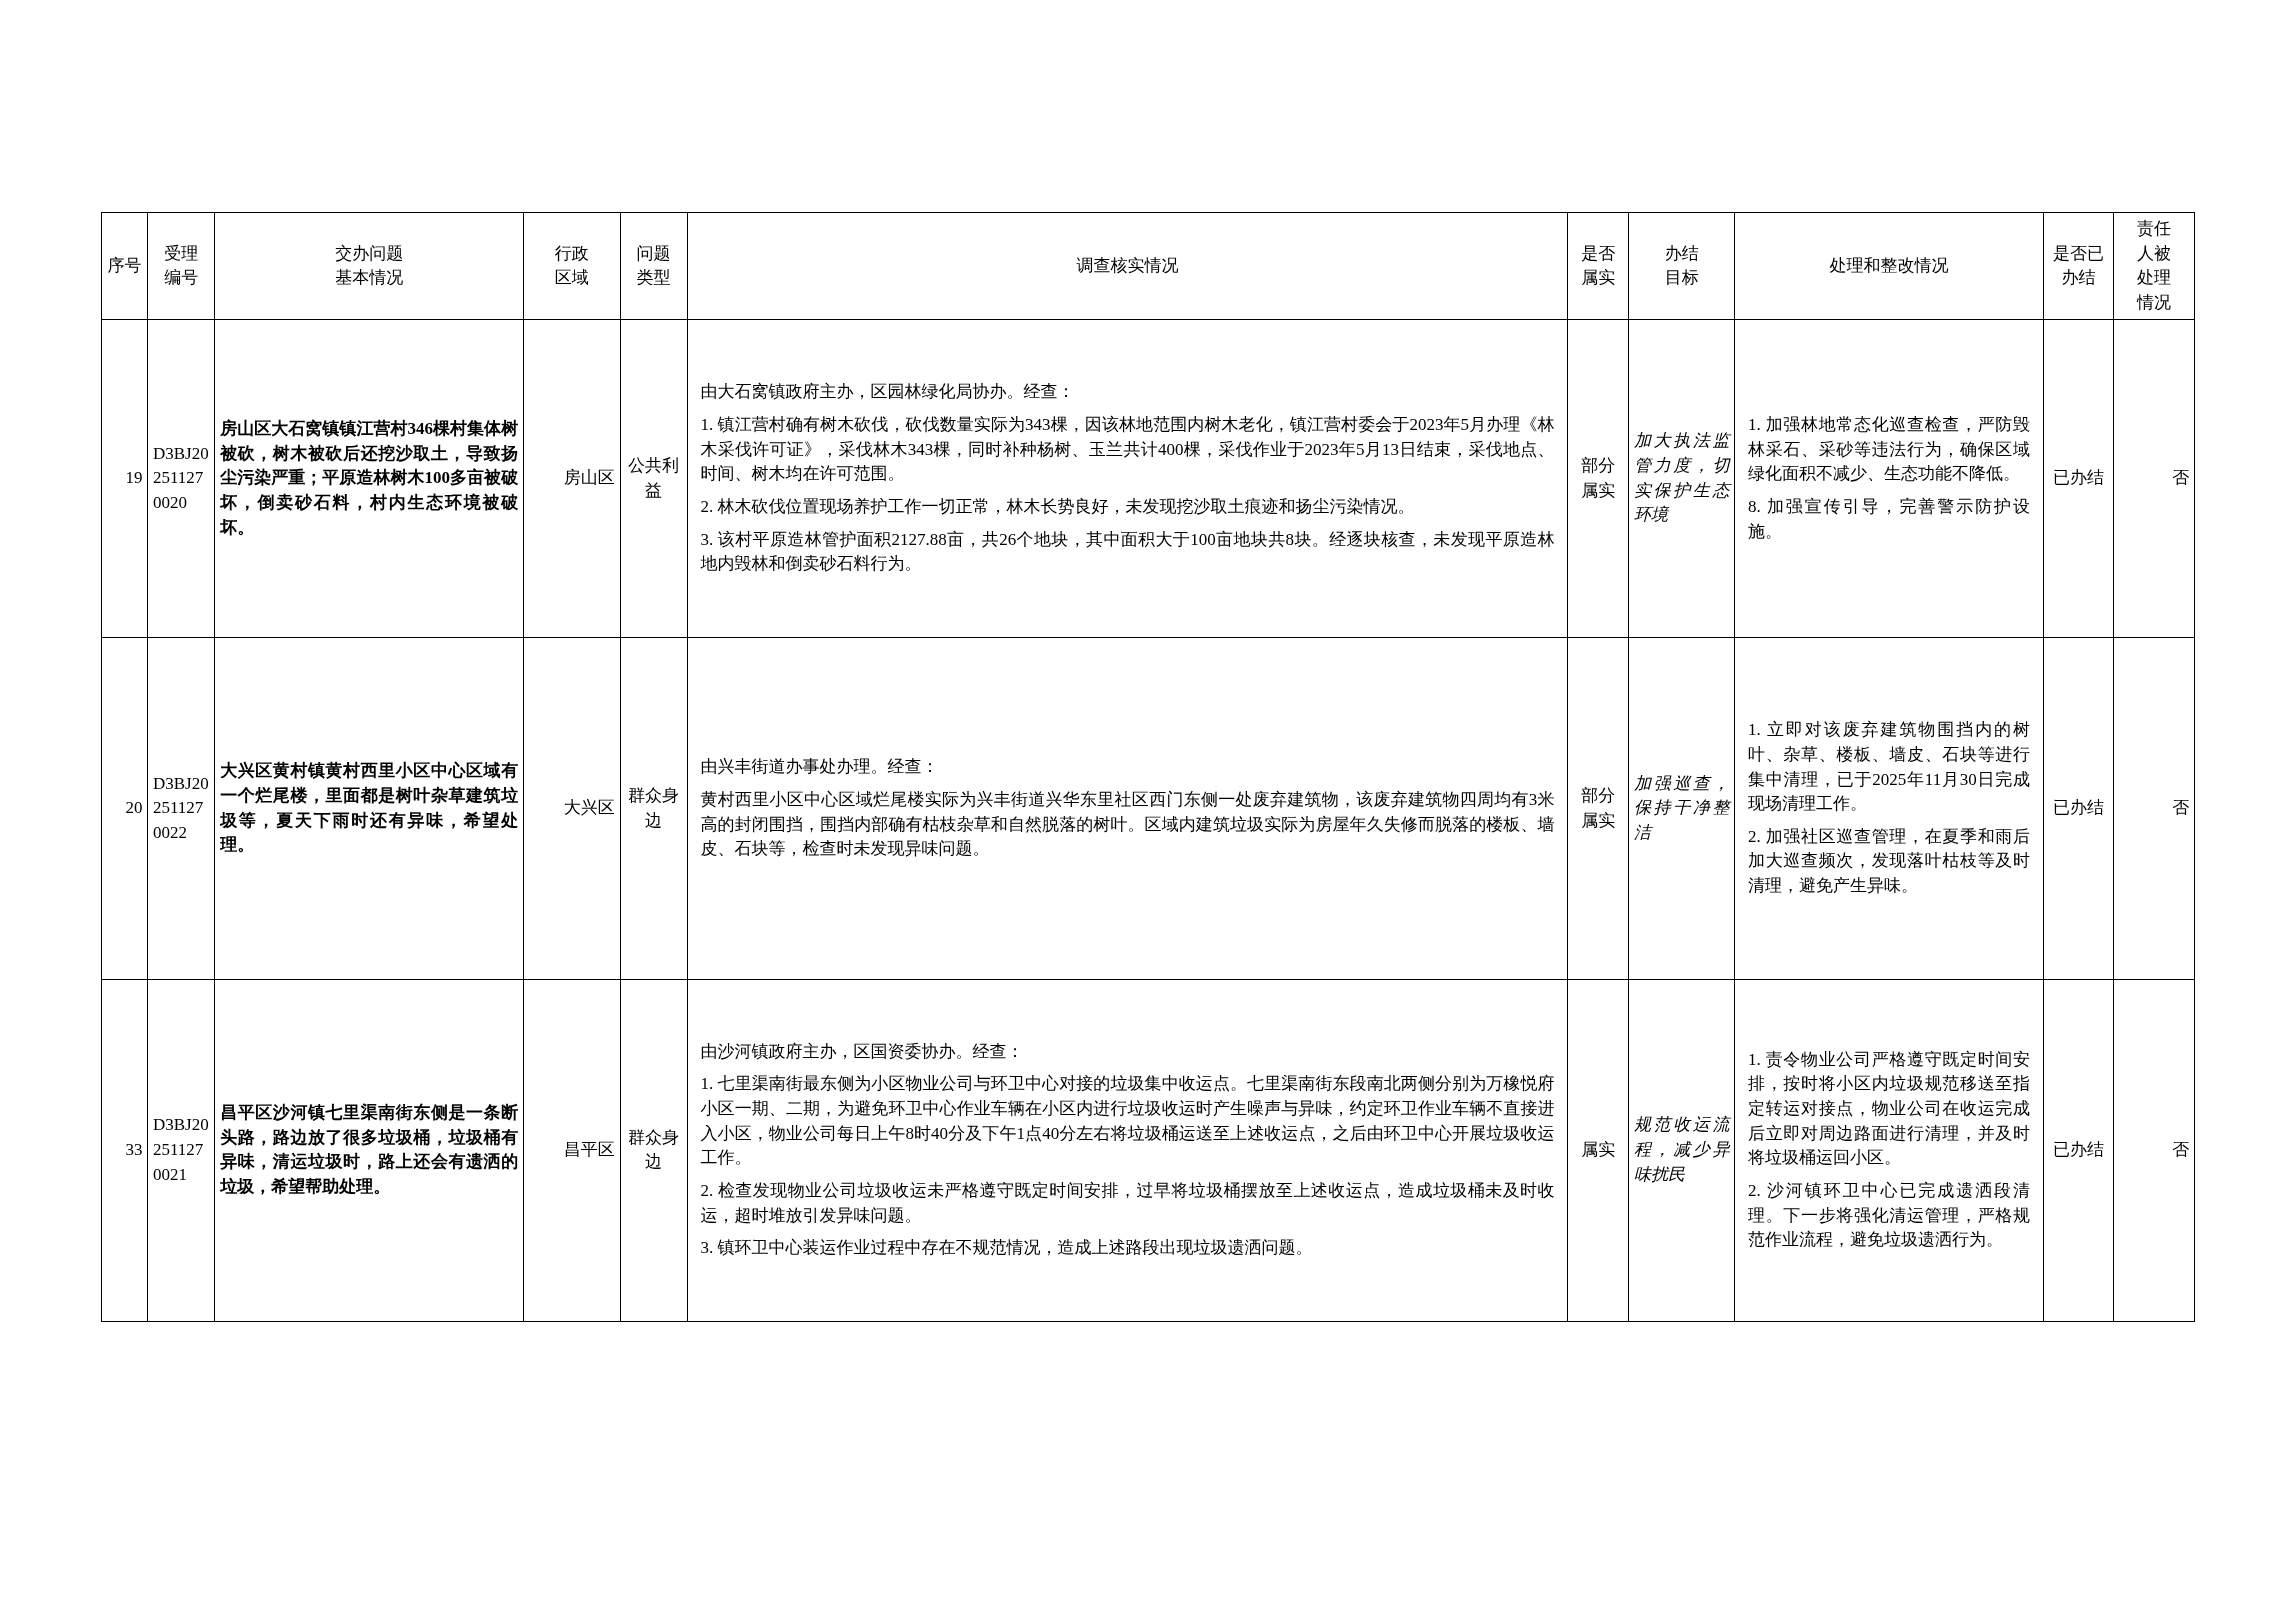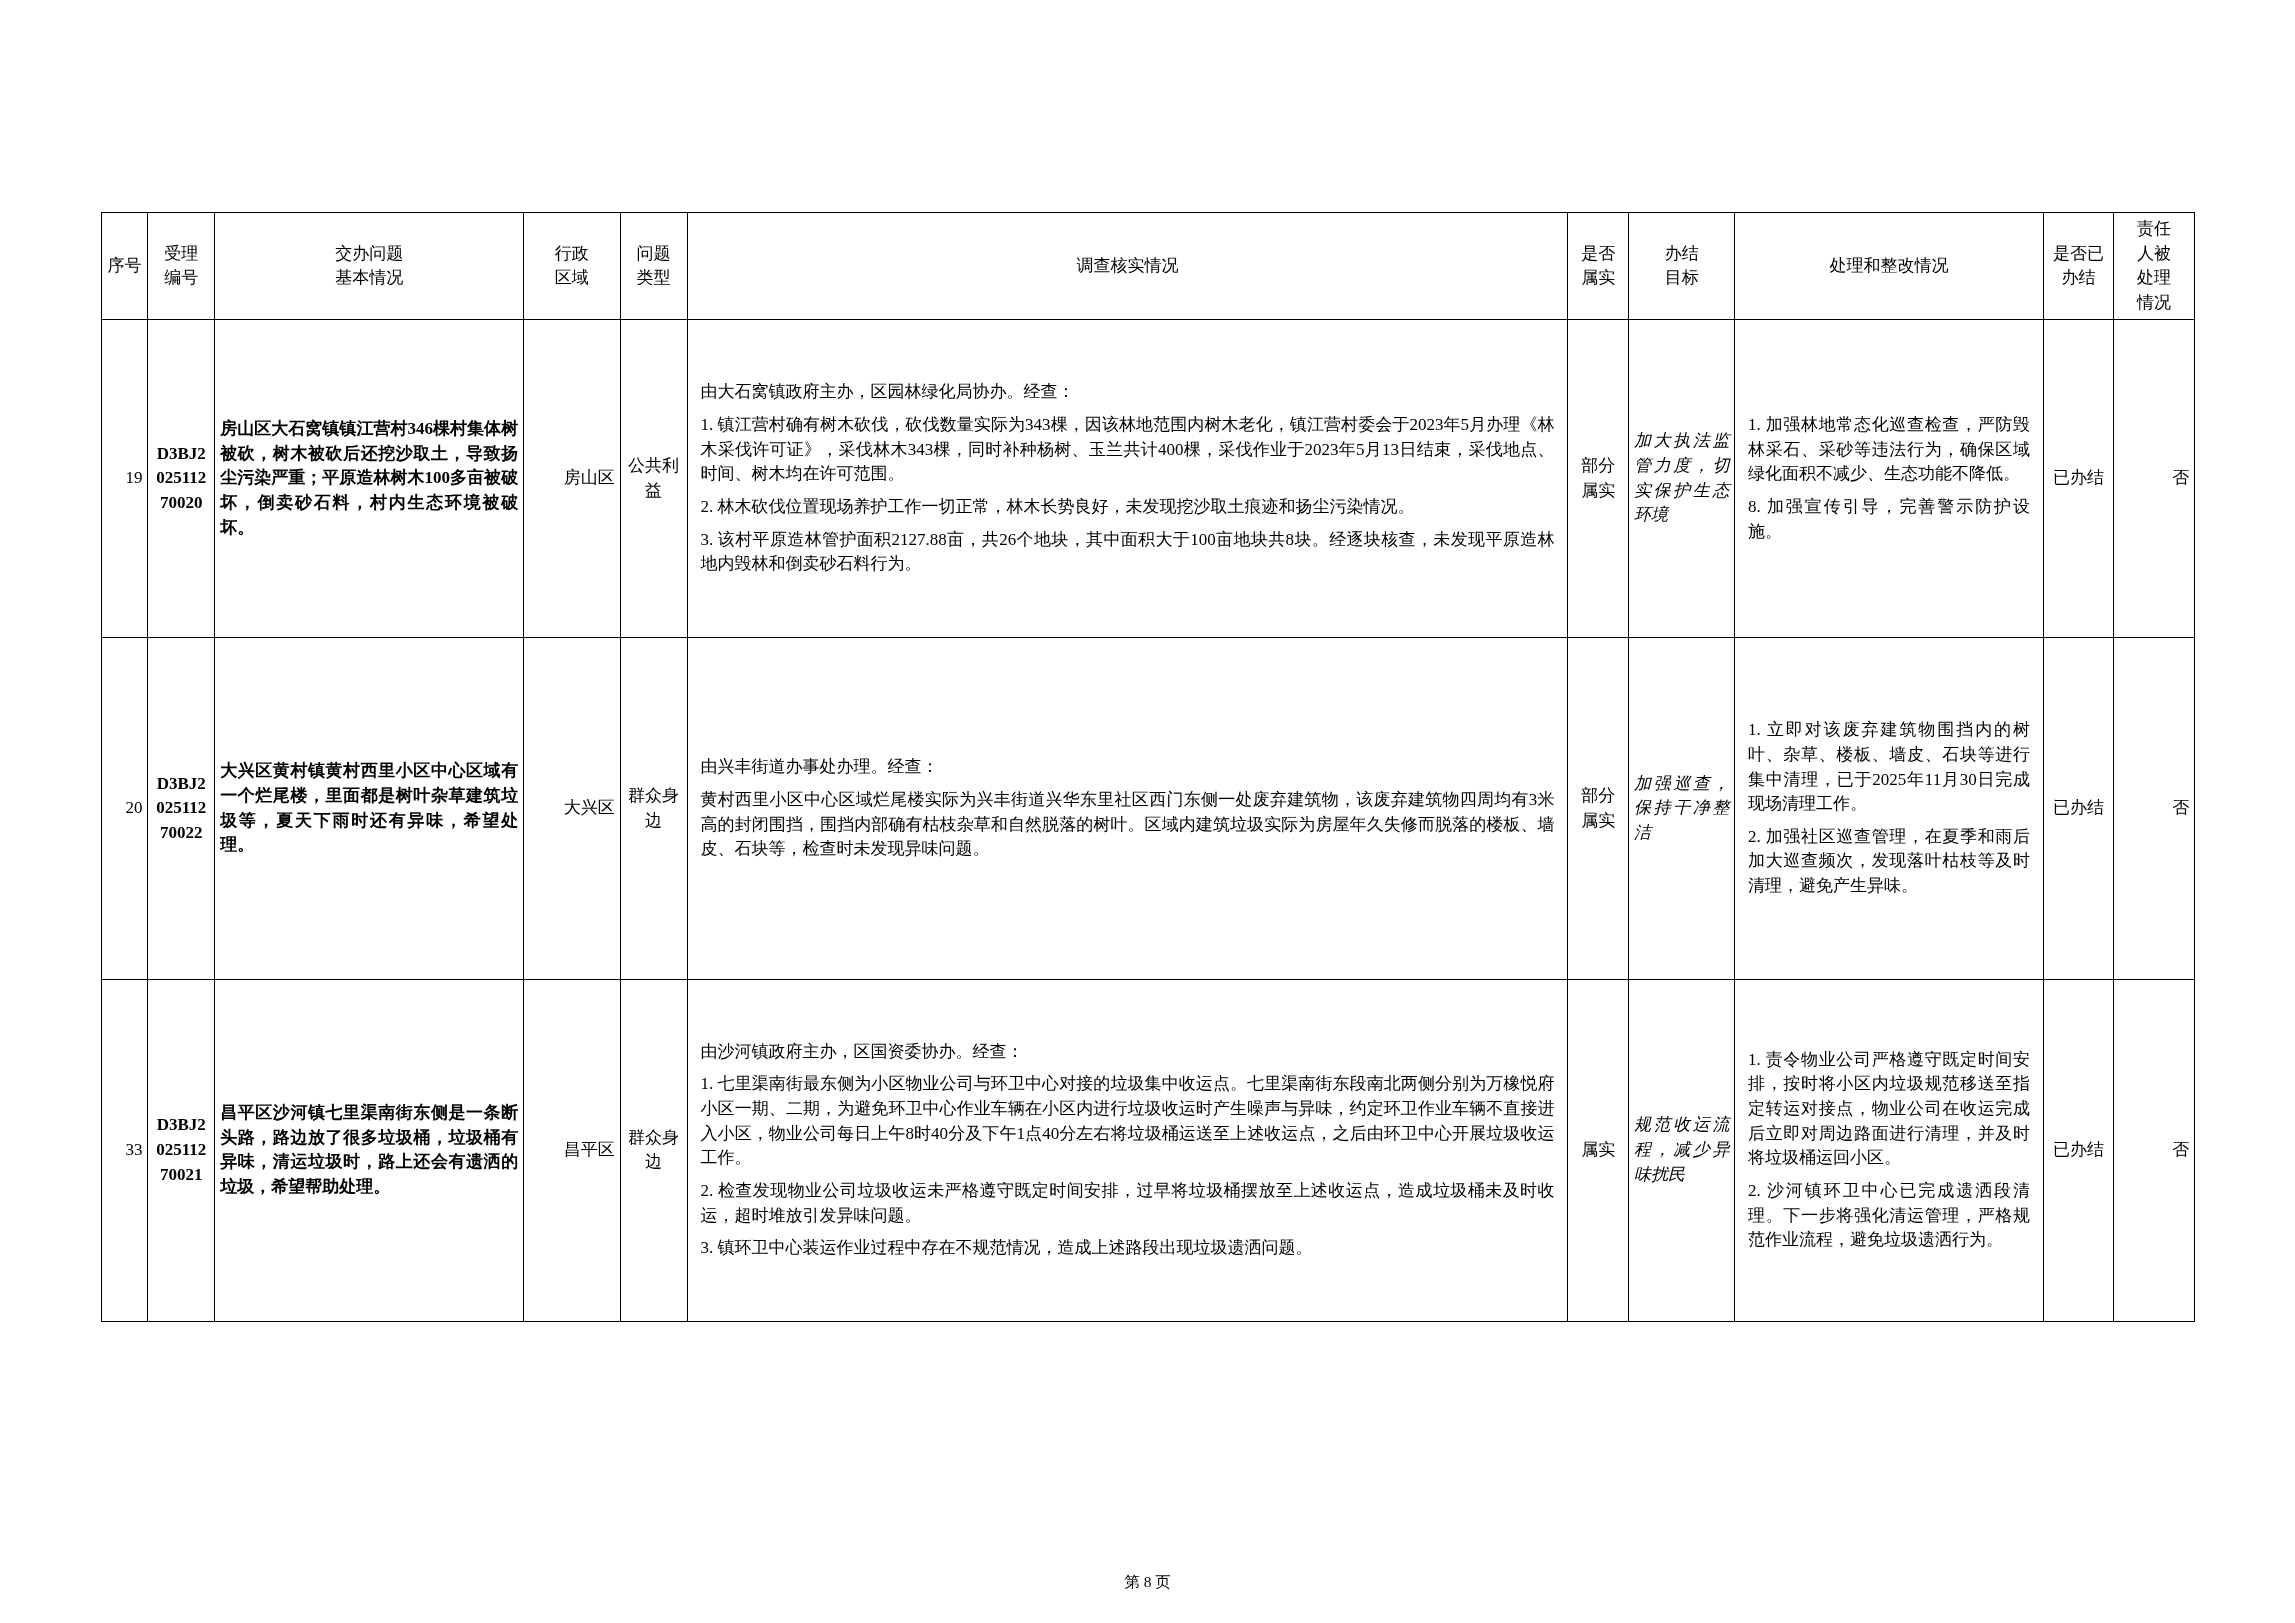--- a/index.html
+++ b/index.html
@@ -59,27 +59,26 @@
   td.center {
     text-align: right;
   }
   td.vert-narrow {
     text-align: center;
     font-size: 16.4px;
     line-height: 1.4;
     padding: 3.9px 1px;
   }
   td.code {
-    text-align: center;
+    text-align: left;
     font-size: 16.4px;
     line-height: 1.35;
     letter-spacing: 0px;
     word-break: break-all;
     padding: 3.9px 1.9px;
-    font-weight: bold;
   }
   td.justify {
     text-align: justify;
     text-align-last: left;
     text-justify: inter-ideograph;
     font-size: 16.4px;
     line-height: 1.5;
   }
   td.justify-indent {
     text-align: justify;
@@ -246,15 +245,14 @@
         <td class="justify-indent cell-lines">
           <p>1. 责令物业公司严格遵守既定时间安排，按时将小区内垃圾规范移送至指定转运对接点，物业公司在收运完成后立即对周边路面进行清理，并及时将垃圾桶运回小区。</p>
           <p>2. 沙河镇环卫中心已完成遗洒段清理。下一步将强化清运管理，严格规范作业流程，避免垃圾遗洒行为。</p>
         </td>
         <td class="vert-narrow">已办结</td>
         <td class="center">否</td>
       </tr>
     </tbody>
   </table>
 
-  <div class="footer">第 8 页</div>
 </div>
 
 
 </body></html>

